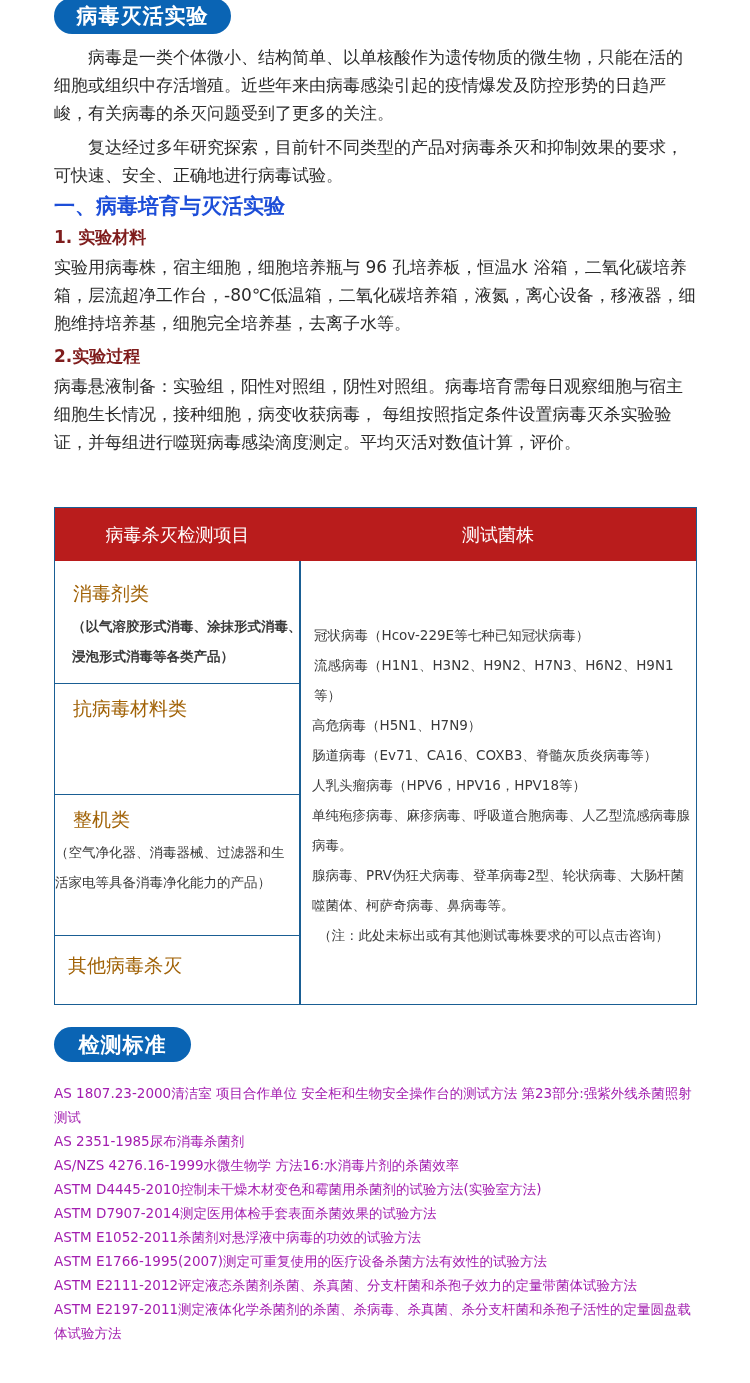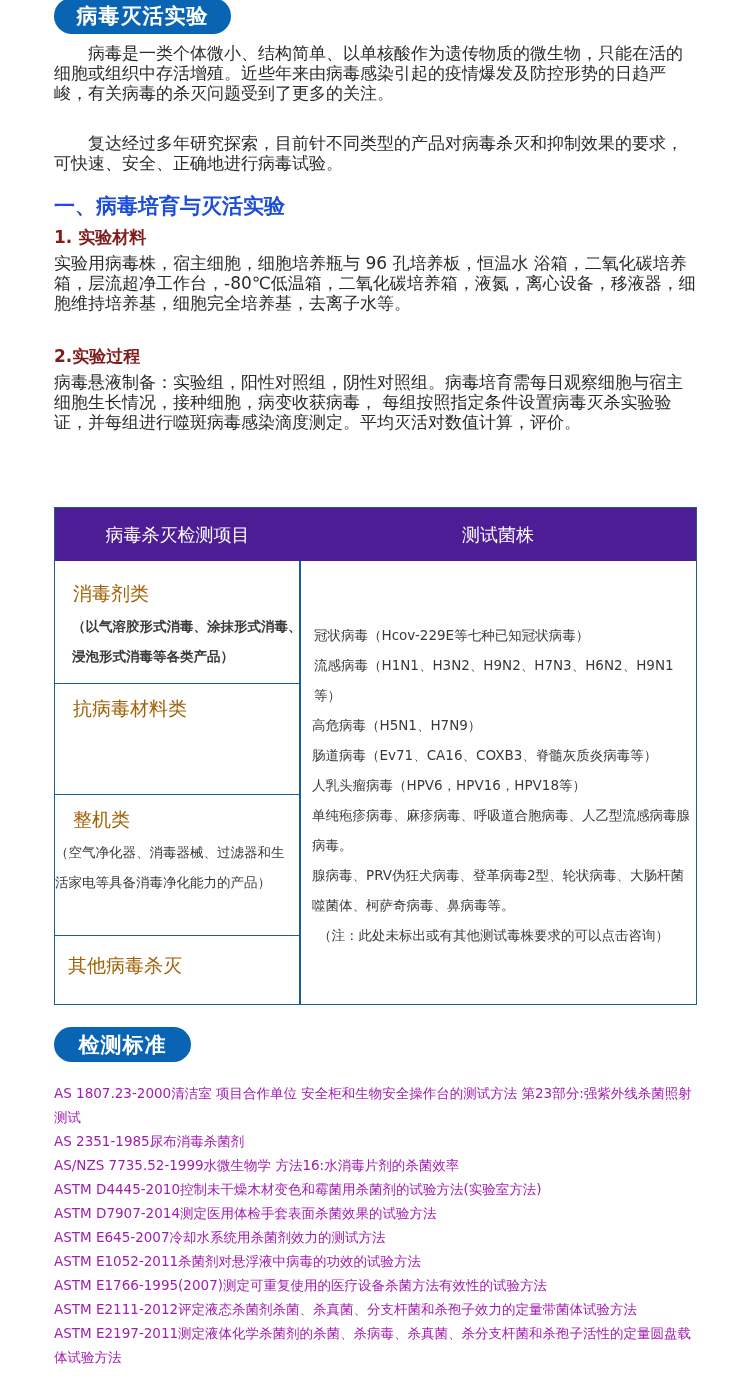--- a/index.html
+++ b/index.html
@@ -26,21 +26,21 @@
       letter-spacing: 1px;
     }
     #pill-1 { top: -2px; width: 177px; height: 36px; border-radius: 0 0 18px 18px / 0 0 18px 18px; border-top-left-radius: 18px; border-top-right-radius: 18px; }
     #pill-2 { top: 1027px; width: 137px; height: 35px; }
 
     .para {
       position: absolute;
       left: 54px;
       width: 642px;
       font-size: 17px;
-      line-height: 20px;
+      line-height: 28px;
       color: #2b2b2b;
     }
     .indent { text-indent: 2em; }
     #intro-p1 { top: 43px; }
     #intro-p2 { top: 133px; }
 
     .h1 {
       position: absolute;
       left: 54px;
       top: 192px;
@@ -67,21 +67,21 @@
       top: 507px;
       width: 643px;
       height: 498px;
       border: 1.5px solid #1a5e94;
     }
     .thead {
       position: absolute;
       left: 0; top: 0;
       width: 100%;
       height: 53px;
-      background: #4c1d95;
+      background: #b91c1c;
       color: #fff;
       font-size: 18px;
     }
     .th { position: absolute; top: 0; height: 53px; display: flex; align-items: center; justify-content: center; }
     #th-left { left: 0; width: 245px; }
     #th-right { left: 245px; width: 396px; }
     .col-divider {
       position: absolute;
       left: 244px;
       top: 53px;
@@ -197,21 +197,20 @@
   </div>
 </div>
 
 <div class="pill" id="pill-2">
   <span>检测标准</span>
 </div>
 
 <div class="std-list">
   <span class="std-item">AS 1807.23-2000清洁室 项目合作单位 安全柜和生物安全操作台的测试方法 第23部分:强紫外线杀菌照射测试</span>
   <span class="std-item">AS 2351-1985尿布消毒杀菌剂</span>
-  <span class="std-item">AS/NZS 7735.52-1999水微生物学 方法16:水消毒片剂的杀菌效率</span>
+  <span class="std-item">AS/NZS 4276.16-1999水微生物学 方法16:水消毒片剂的杀菌效率</span>
   <span class="std-item">ASTM D4445-2010控制未干燥木材变色和霉菌用杀菌剂的试验方法(实验室方法)</span>
   <span class="std-item">ASTM D7907-2014测定医用体检手套表面杀菌效果的试验方法</span>
-  <span class="std-item">ASTM E645-2007冷却水系统用杀菌剂效力的测试方法</span>
   <span class="std-item">ASTM E1052-2011杀菌剂对悬浮液中病毒的功效的试验方法</span>
   <span class="std-item">ASTM E1766-1995(2007)测定可重复使用的医疗设备杀菌方法有效性的试验方法</span>
   <span class="std-item">ASTM E2111-2012评定液态杀菌剂杀菌、杀真菌、分支杆菌和杀孢子效力的定量带菌体试验方法</span>
   <span class="std-item">ASTM E2197-2011测定液体化学杀菌剂的杀菌、杀病毒、杀真菌、杀分支杆菌和杀孢子活性的定量圆盘载体试验方法</span>
 </div>
 
 </body></html>

